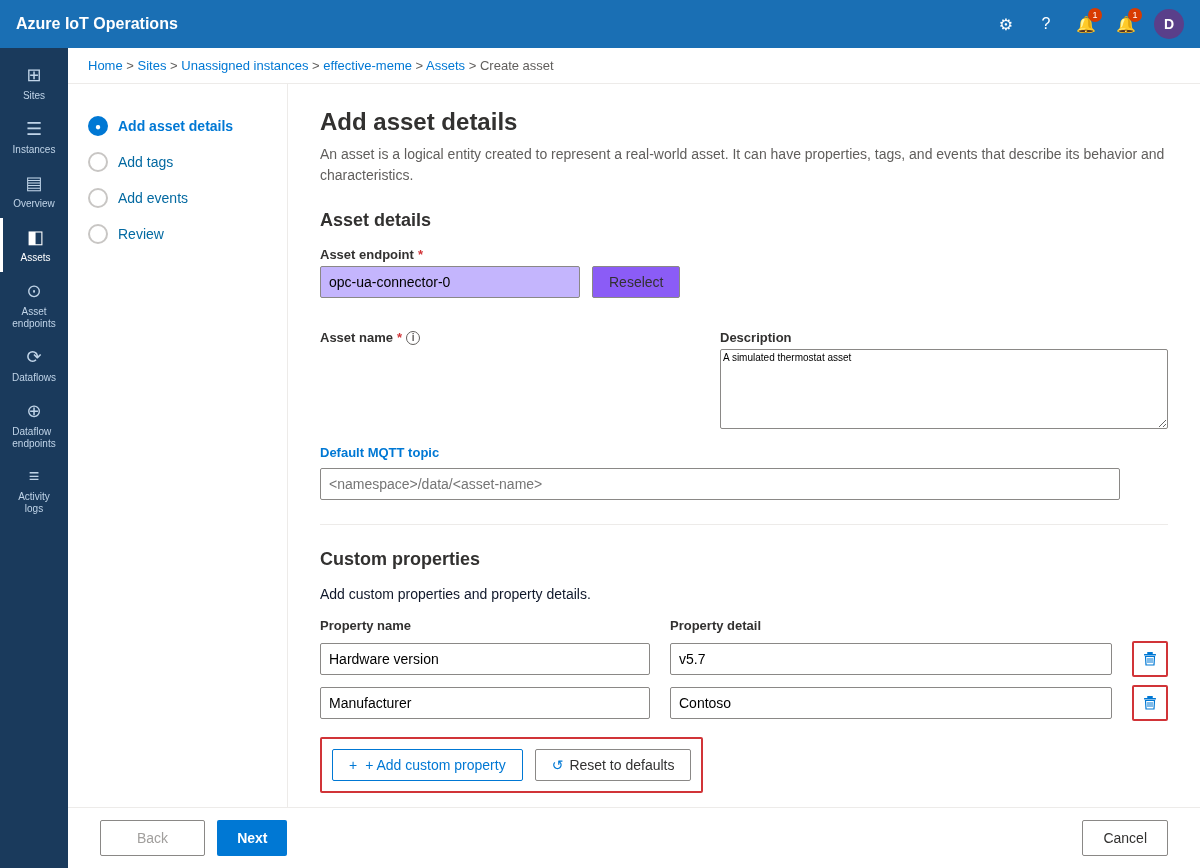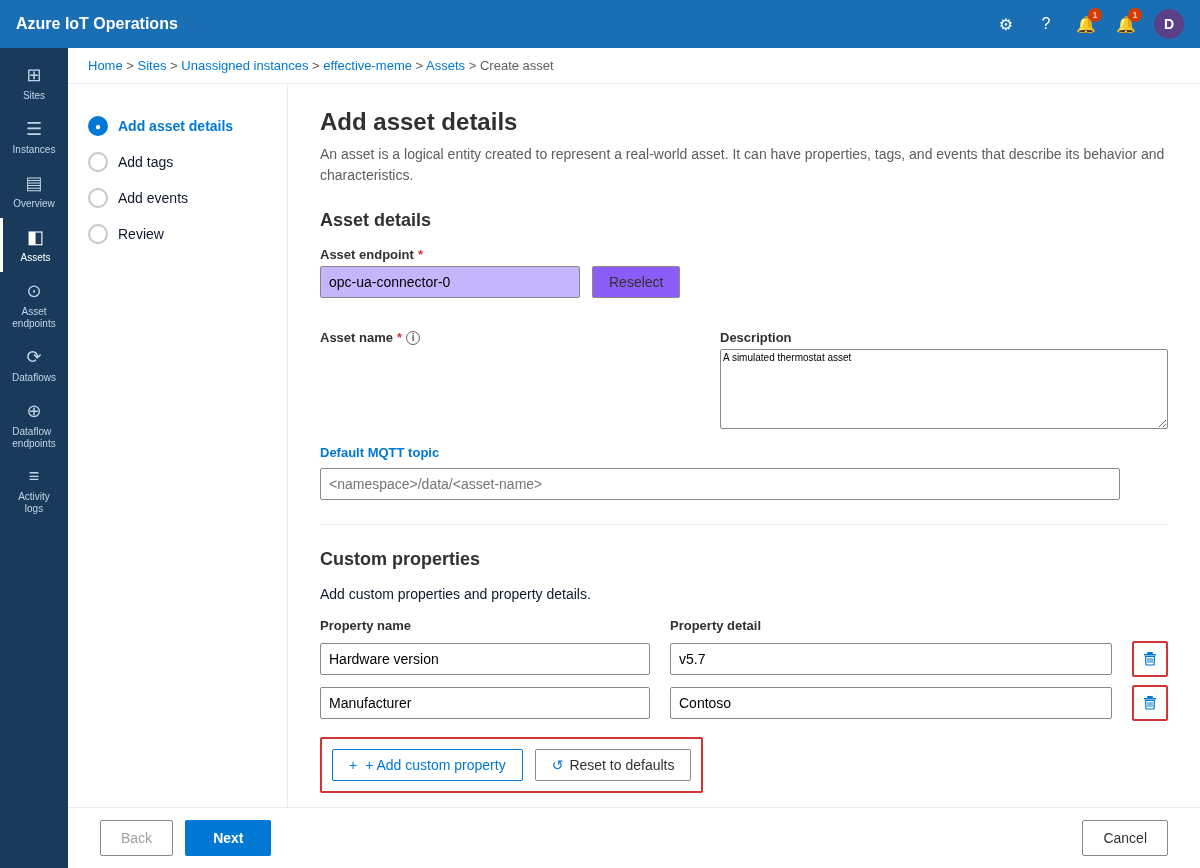--- a/index.html
+++ b/index.html
@@ -34,21 +34,21 @@
     
     .page-layout { display: flex; flex: 1; overflow: hidden; background: white; }
 
     
     .wizard-nav { width: 220px; padding: 24px 20px; border-right: 1px solid #edebe9; flex-shrink: 0; }
     .wizard-step { display: flex; align-items: center; gap: 10px; padding: 8px 0; cursor: pointer; }
     .wizard-step-circle { width: 20px; height: 20px; border-radius: 50%; border: 2px solid #0078d4; display: flex; align-items: center; justify-content: center; font-size: 10px; flex-shrink: 0; }
     .wizard-step-circle.active { background: #0078d4; color: white; border-color: #0078d4; }
     .wizard-step-circle.inactive { border-color: #c8c6c4; color: #c8c6c4; }
     .wizard-step-label { font-size: 14px; color: #323130; }
-    .wizard-step-label.inactive { color: #0f172a; }
+    .wizard-step-label.inactive { color: #0369a1; }
     .wizard-step-label.active { font-weight: 600; color: #0078d4; }
 
     
     .form-area { flex: 1; padding: 24px 32px; overflow-y: auto; }
     .form-title { font-size: 24px; font-weight: 600; color: #323130; margin-bottom: 8px; }
     .form-description { font-size: 14px; color: #605e5c; margin-bottom: 24px; line-height: 1.5; max-width: 900px; }
 
     .section-title { font-size: 18px; font-weight: 600; color: #323130; margin-bottom: 16px; }
 
     .form-row { display: flex; gap: 20px; margin-bottom: 16px; align-items: flex-start; }
@@ -81,22 +81,22 @@
     .props-row { display: flex; gap: 20px; align-items: center; margin-bottom: 8px; }
     .props-input { height: 32px; border: 1px solid #8a8886; border-radius: 2px; padding: 0 8px; font-size: 14px; flex: 0 0 330px; }
     .props-input.detail { flex: 1; }
 
     .actions-row { display: flex; gap: 12px; margin-top: 16px; padding: 10px; border: 2px solid #d13438; border-radius: 2px; width: fit-content; }
     .btn-add-prop { height: 32px; padding: 0 16px; border: 1px solid #0078d4; border-radius: 2px; background: white; color: #0078d4; font-size: 14px; cursor: pointer; display: flex; align-items: center; gap: 6px; }
     .btn-reset { height: 32px; padding: 0 16px; border: 1px solid #8a8886; border-radius: 2px; background: white; color: #323130; font-size: 14px; cursor: pointer; display: flex; align-items: center; gap: 6px; }
 
     
     .bottom-bar { background: white; border-top: 1px solid #edebe9; padding: 12px 32px; display: flex; align-items: center; gap: 12px; flex-shrink: 0; }
-    .btn-back { height: 36px; padding: 0 20px; border: 1px solid #8a8886; border-radius: 2px; background: white; color: #a19f9d; font-size: 14px; cursor: not-allowed; }
-    .btn-next { height: 36px; padding: 0 28px; border: none; border-radius: 2px; background: #0078d4; color: white; font-size: 14px; font-weight: 600; cursor: pointer; }
+    .btn-back { height: 36px; padding: 0 36px; border: 1px solid #8a8886; border-radius: 2px; background: white; color: #a19f9d; font-size: 14px; cursor: not-allowed; }
+    .btn-next { height: 36px; padding: 0 20px; border: none; border-radius: 2px; background: #0078d4; color: white; font-size: 14px; font-weight: 600; cursor: pointer; }
     .btn-cancel { height: 36px; padding: 0 20px; border: 1px solid #8a8886; border-radius: 2px; background: white; color: #323130; font-size: 14px; cursor: pointer; margin-left: auto; }
     .delete-btn-wrap { width: 36px; height: 36px; border: 2px solid #d13438; border-radius: 2px; background: white; cursor: pointer; display: flex; align-items: center; justify-content: center; color: #0078d4; }
 
     .label-required-row { display: flex; align-items: center; gap: 4px; }
   </style>
 </head>
 <body>
 
 <div class="topbar">
   <span class="topbar-title">Azure IoT Operations</span>

